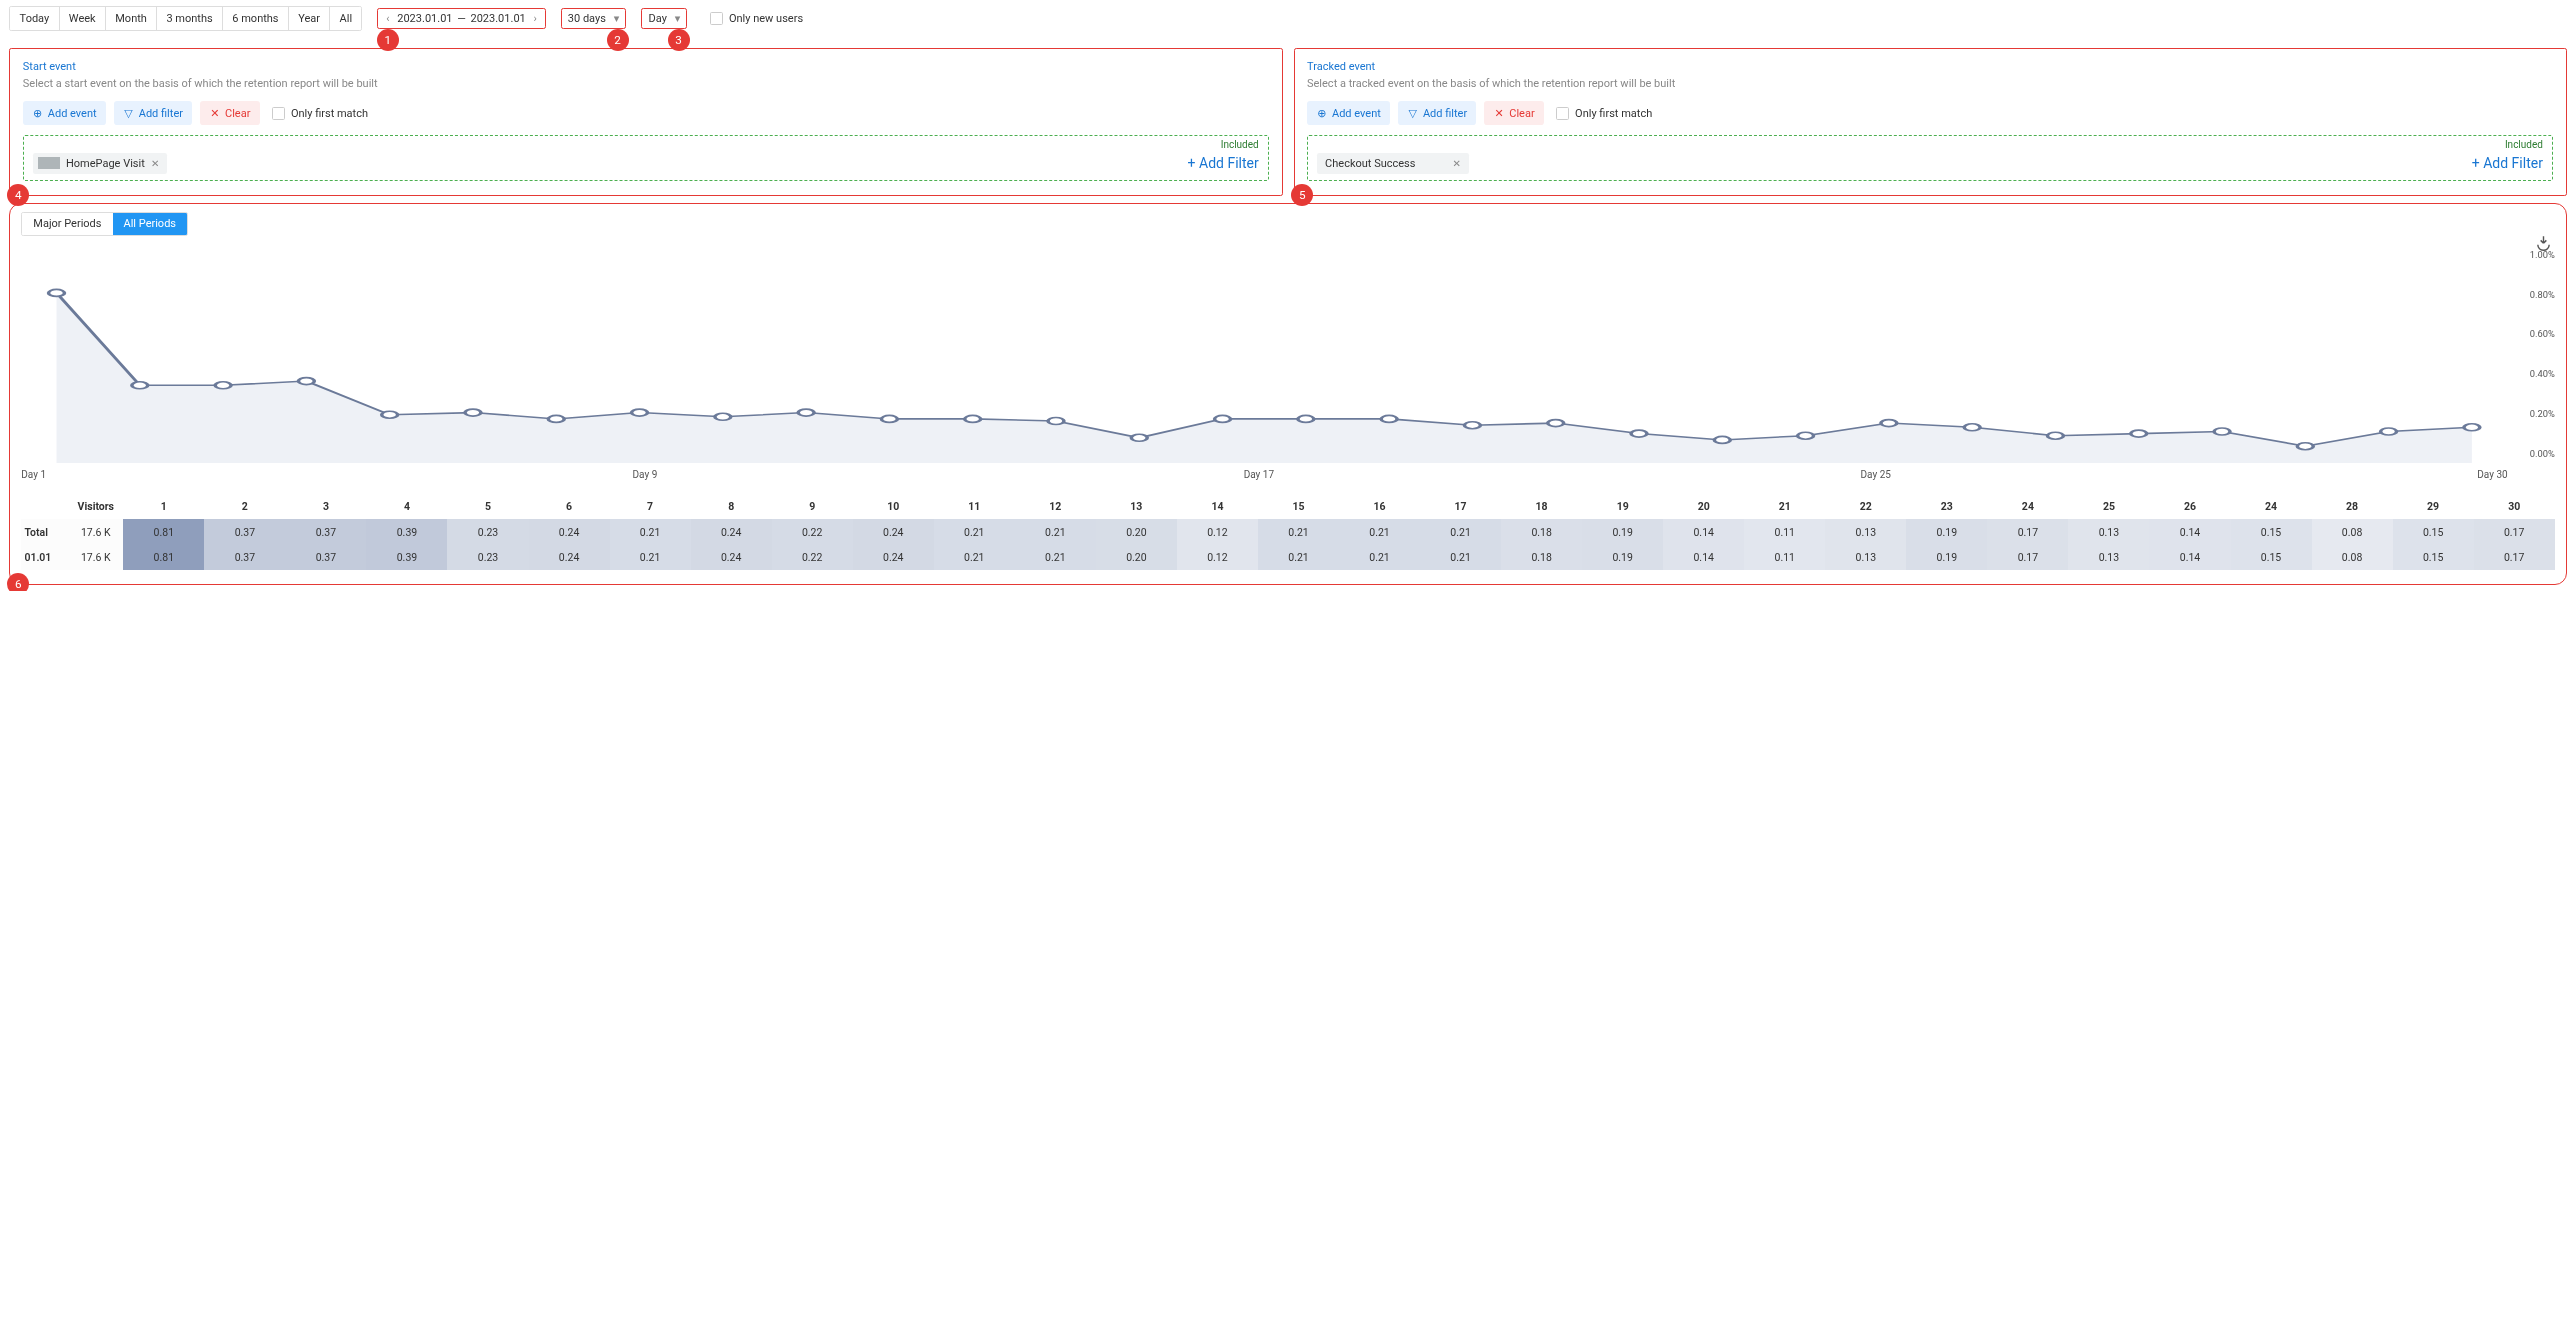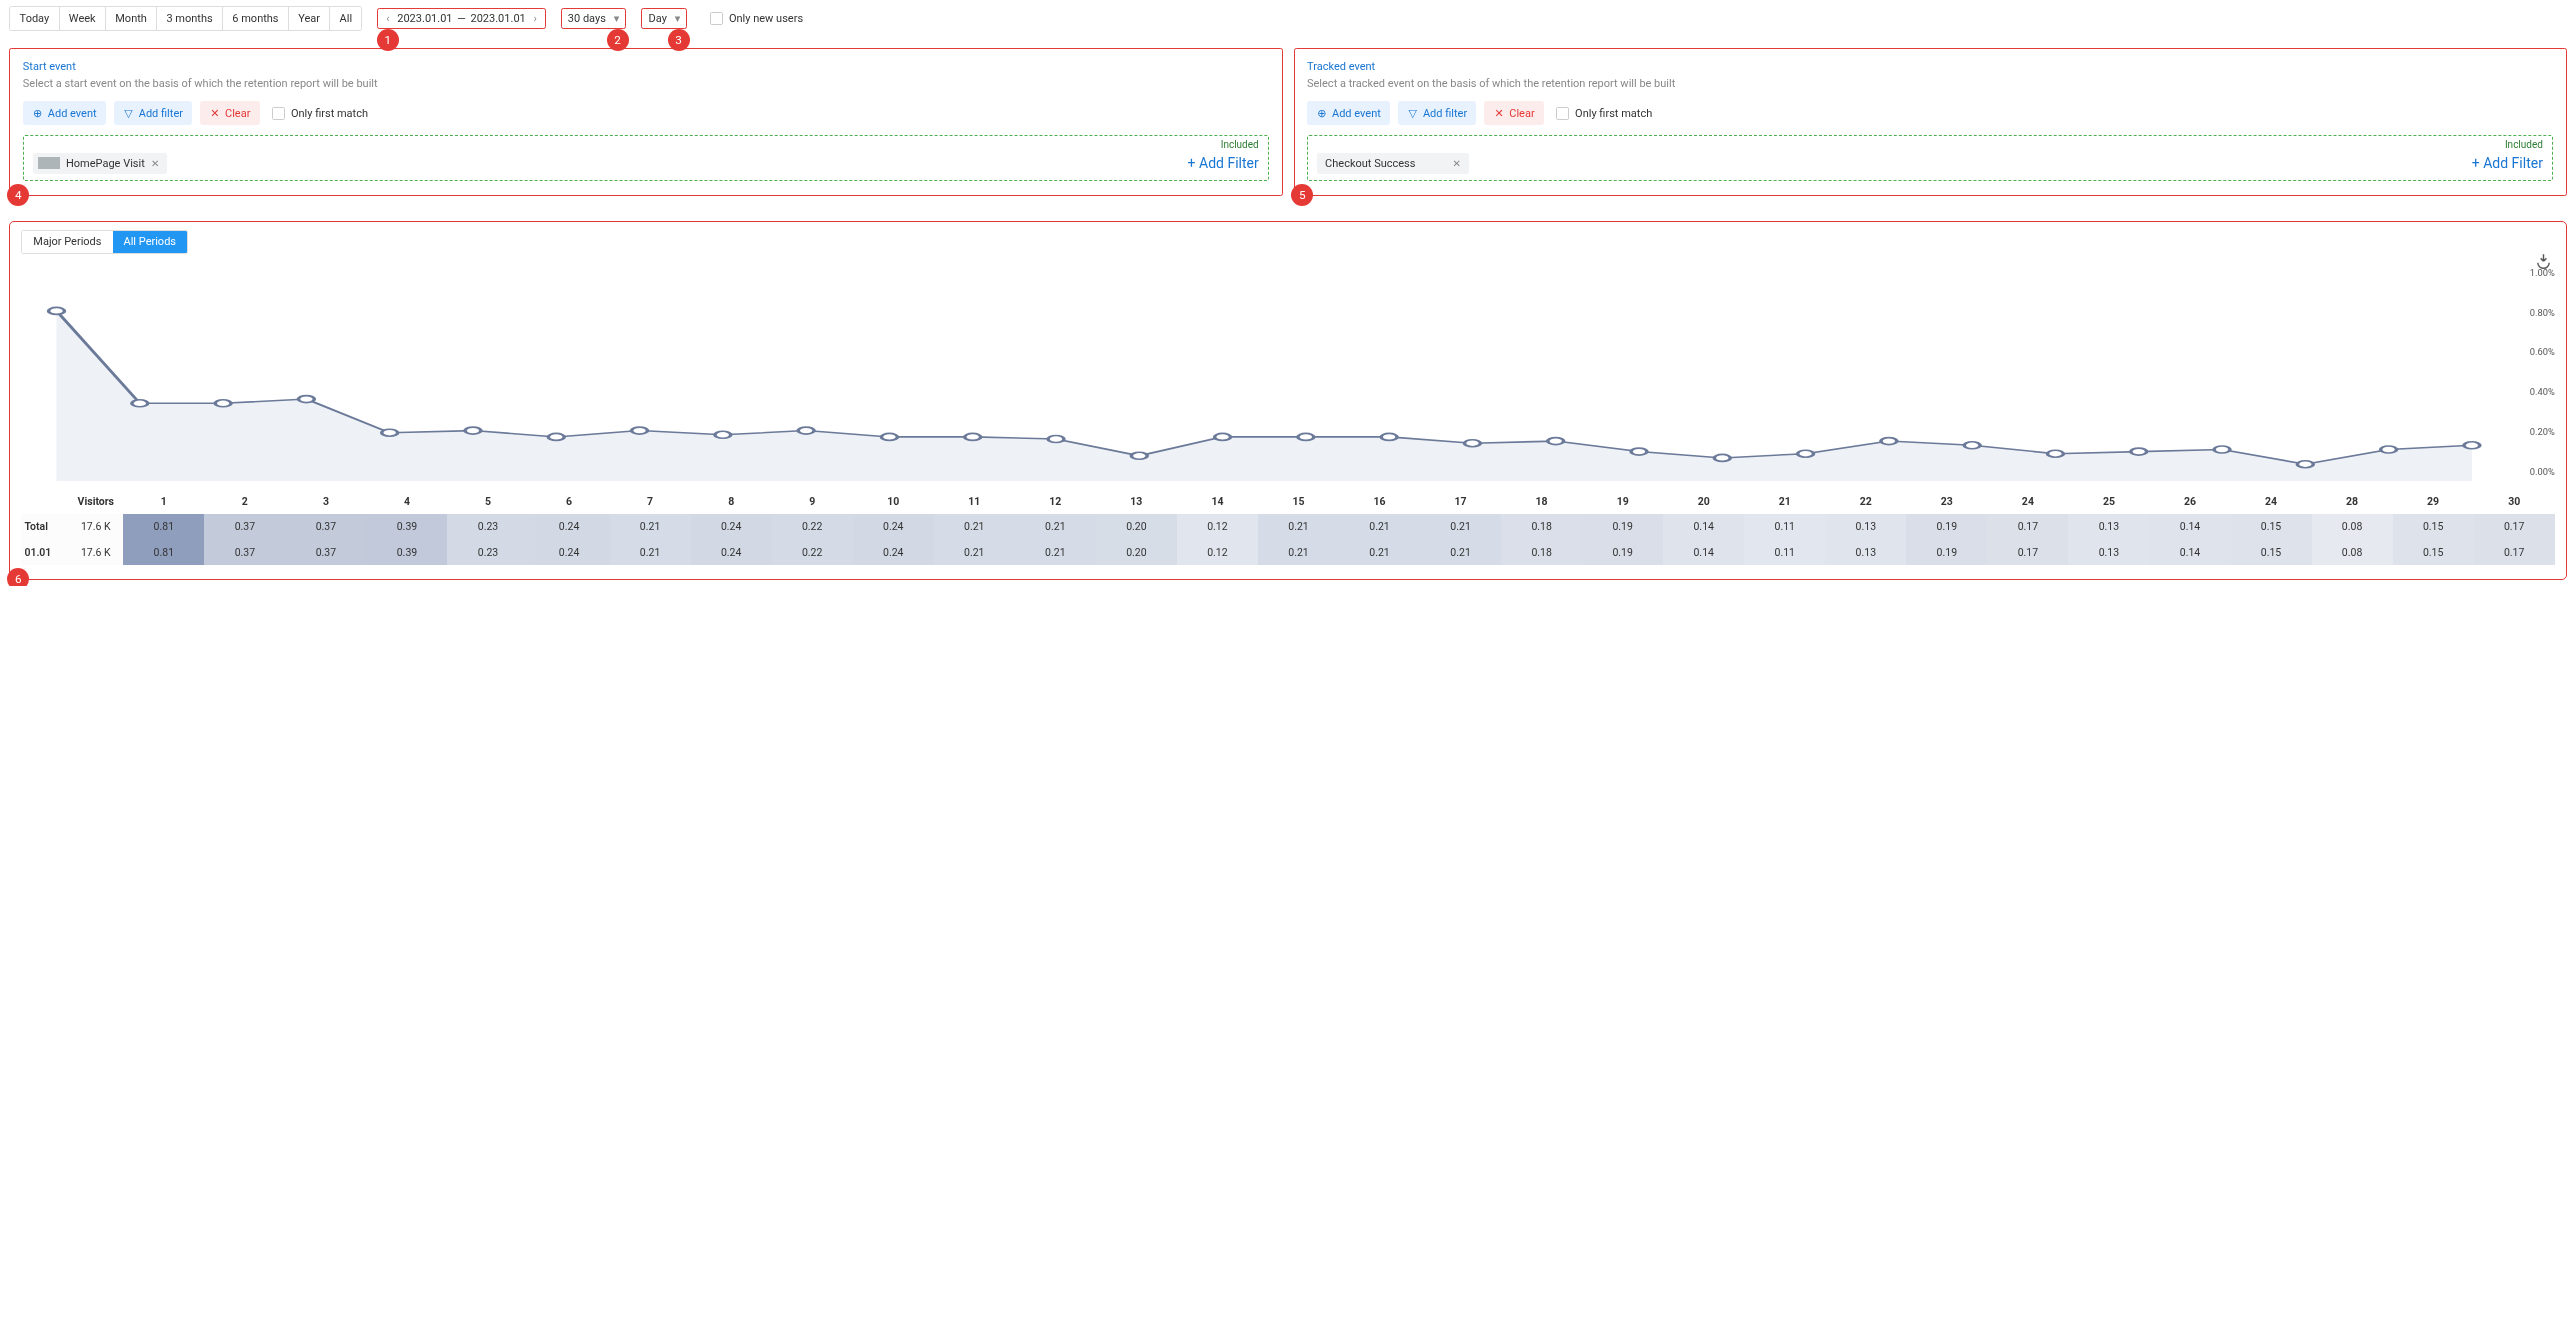--- a/index.html
+++ b/index.html
@@ -34,21 +34,21 @@
 
   .included-box { margin-top: 9.3px; border: 0.8px dashed #4caf50; border-radius: 2.3px; padding: 6.2px 9.3px; position: relative; }
   .included-label { position: absolute; right: 9.3px; top: 3.1px; color: #2e7d32; font-size: 10px; }
   .included-row { display: flex; align-items: center; justify-content: space-between; margin-top: 11px; }
   .chip { display: inline-flex; align-items: center; gap: 6.2px; background: #f1f3f4; border-radius: 2.3px; padding: 3.9px 7.8px 3.9px 4.7px; }
   .chip-swatch { width: 22px; height: 12.5px; background: #aeb5b8; }
   .chip-remove { color: #888; cursor: pointer; font-size: 10px; }
   .add-filter-link { color: #1976d2; cursor: pointer; font-size: 14px; }
 
   
-  .chart-panel { border: 1.6px solid #e53935; border-radius: 5px; margin-top: 25px; padding: 7.8px 11px 14px; position: relative; }
+  .chart-panel { border: 1.6px solid #e53935; border-radius: 12px; margin-top: 7px; padding: 7.8px 11px 14px; position: relative; }
   .period-tabs { display: inline-flex; border: 0.8px solid #ddd; border-radius: 2.3px; overflow: hidden; }
   .ptab { padding: 4.7px 11px; background: #fff; cursor: pointer; }
   .ptab.active { background: #2196f3; color: #fff; }
   .download-icon { position: absolute; right: 14px; top: 30px; color: #555; }
   .y-ticks { position: absolute; right: 11px; top: 45px; height: 210px; display: flex; flex-direction: column; justify-content: space-between; align-items: flex-end; font-size: 9.3px; color: #555; }
 
   .chart-area { margin-top: 17px; }
   .svg-wrap { width: calc(100% - 47px); }
   .x-labels { display: flex; justify-content: space-between; font-size: 10px; color: #555; margin-top: 6.2px; padding: 0 0 6.2px 0; }
 
@@ -230,20 +230,27 @@
           <circle cx="1051.7241379310344" cy="218.7" r="4.5" fill="#fff" stroke="#6b7a99" stroke-width="2"></circle>
           <circle cx="1098.6206896551723" cy="224.1" r="4.5" fill="#fff" stroke="#6b7a99" stroke-width="2"></circle>
           <circle cx="1145.5172413793102" cy="234.9" r="4.5" fill="#fff" stroke="#6b7a99" stroke-width="2"></circle>
           <circle cx="1192.4137931034484" cy="232.2" r="4.5" fill="#fff" stroke="#6b7a99" stroke-width="2"></circle>
           <circle cx="1239.3103448275863" cy="229.5" r="4.5" fill="#fff" stroke="#6b7a99" stroke-width="2"></circle>
           <circle cx="1286.2068965517242" cy="248.4" r="4.5" fill="#fff" stroke="#6b7a99" stroke-width="2"></circle>
           <circle cx="1333.103448275862" cy="229.5" r="4.5" fill="#fff" stroke="#6b7a99" stroke-width="2"></circle>
           <circle cx="1380" cy="224.1" r="4.5" fill="#fff" stroke="#6b7a99" stroke-width="2"></circle>
         </svg>
     </div>
+    <div class="x-labels" id="xlabels" style="width: calc(100% - 47px);">
+        <span>Day 1</span>
+        <span>Day 9</span>
+        <span>Day 17</span>
+        <span>Day 25</span>
+        <span>Day 30</span>
+      </div>
   </div>
 
   <table class="ret" id="ret-table">
     <thead>
         <tr id="ret-head">
           <th></th>
           <th>Visitors</th>
           <th>1</th>
           <th>2</th>
           <th>3</th>

